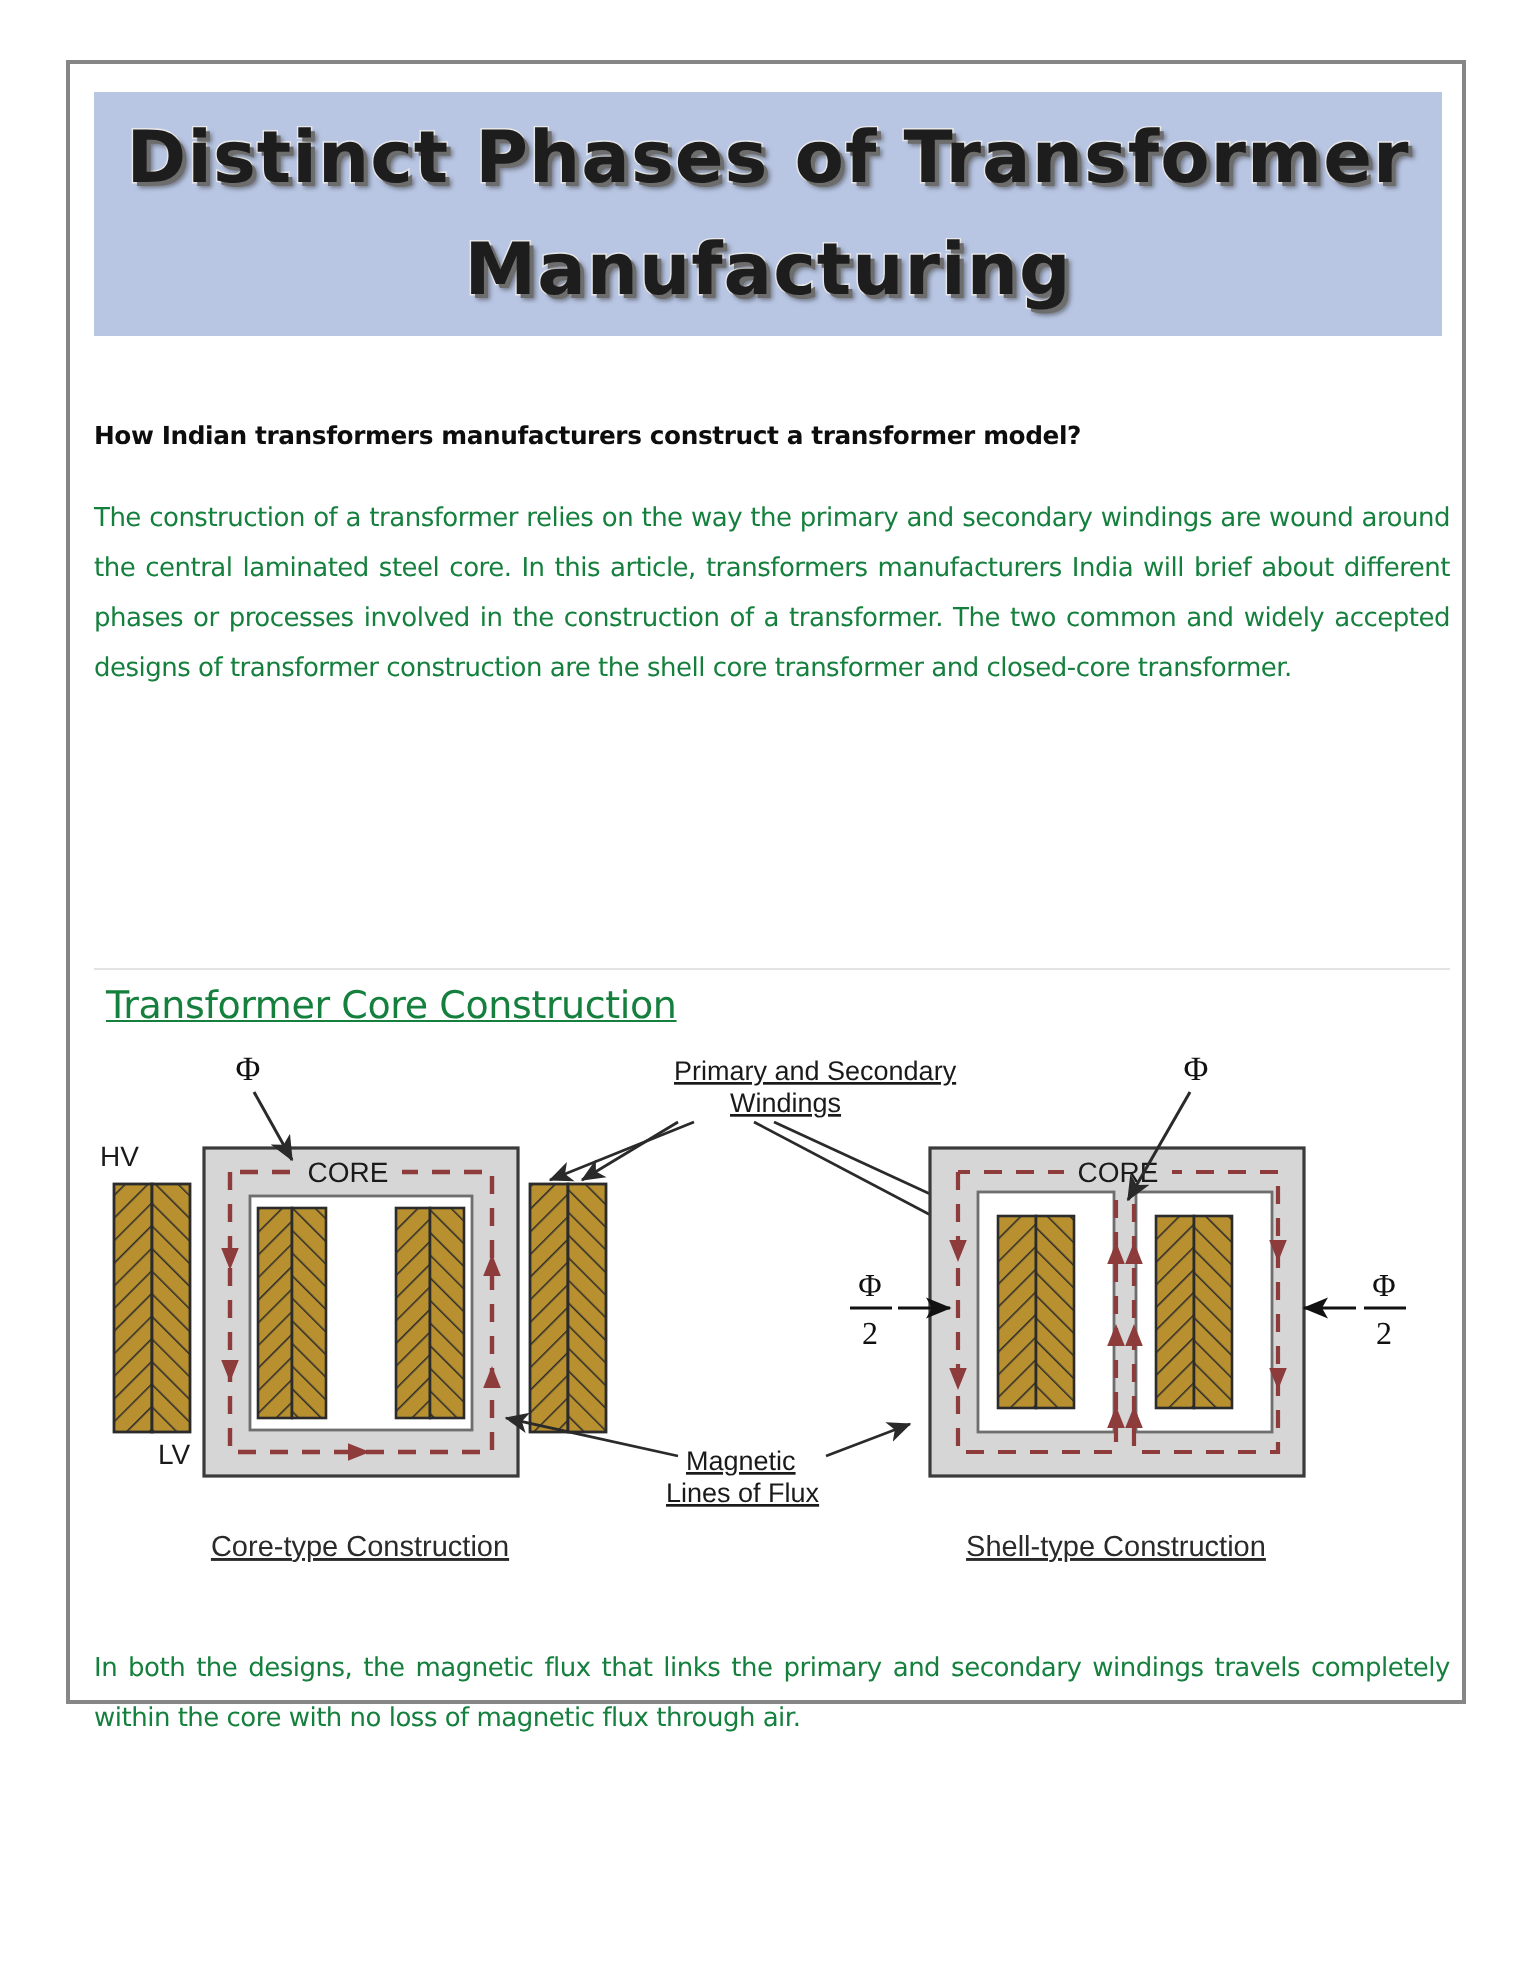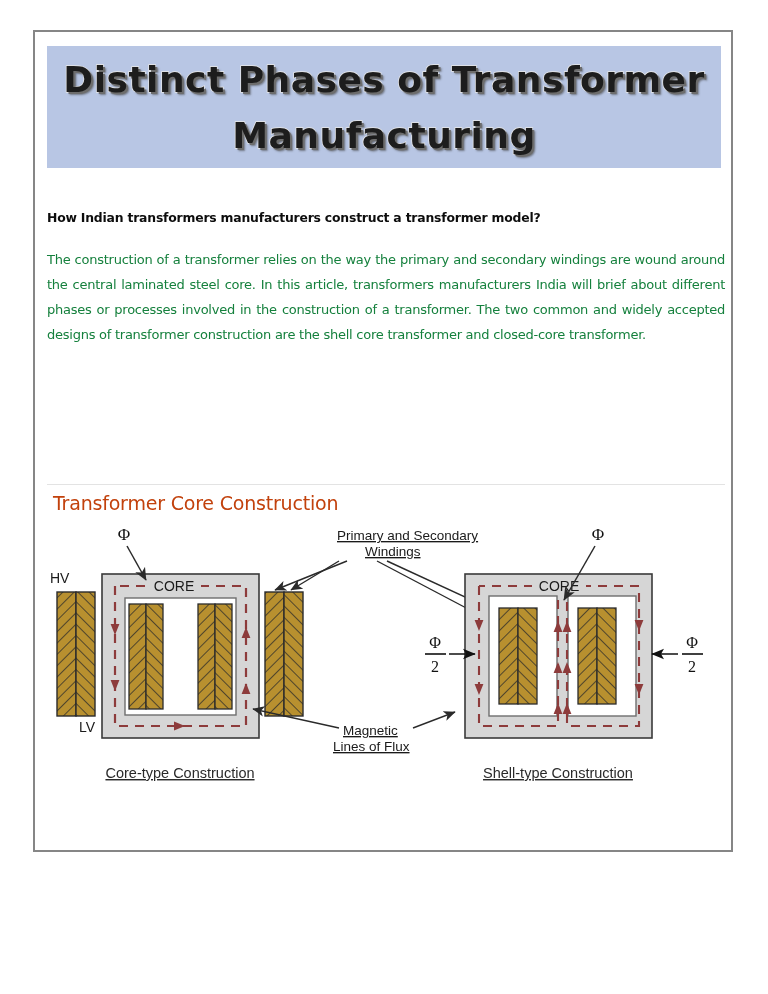--- a/index.html
+++ b/index.html
@@ -73,22 +73,23 @@
     width:678px; height:330px;
   }
   .fig-rule{
     position:absolute; left:0; top:0;
     width:678px; height:1px; background:#e3e3e3;
   }
   .fig-title{
     position:absolute; left:6px; top:8px;
     font-family:"DejaVu Sans", sans-serif;
     font-size:19px;
-    color:#c2410c;
+    color:#15803d;
     letter-spacing:-0.2px;
+    text-decoration:underline;
   }
   .fig-canvas{position:absolute;left:0;top:44px;width:678px;height:286px;}
   svg{display:block;}
   
   .closing{
     position:absolute;
     left:12px; top:790px;
     width:678px;
   }
 </style>
@@ -254,14 +255,17 @@
             <text x="645" y="144" text-anchor="middle" font-family="'Liberation Serif',serif" font-size="16" fill="#111111">2</text>
             <line x1="631" y1="126" x2="605" y2="126" stroke="#111111" stroke-width="1.5" marker-end="url(#blkArrow)"></line>
           </g>
 
           <text x="511" y="250" text-anchor="middle" font-family="'Liberation Sans',sans-serif" font-size="14.5" fill="#2a2a2a" text-decoration="underline">Shell-type Construction</text>
         </g>
       </svg>
     </div>
   </div>
 
+  <div class="closing">
+    <p class="body">In both the designs, the magnetic flux that links the primary and secondary windings travels completely within the core with no loss of magnetic flux through air.</p>
+  </div>
 
 </div>
 
 </body></html>

